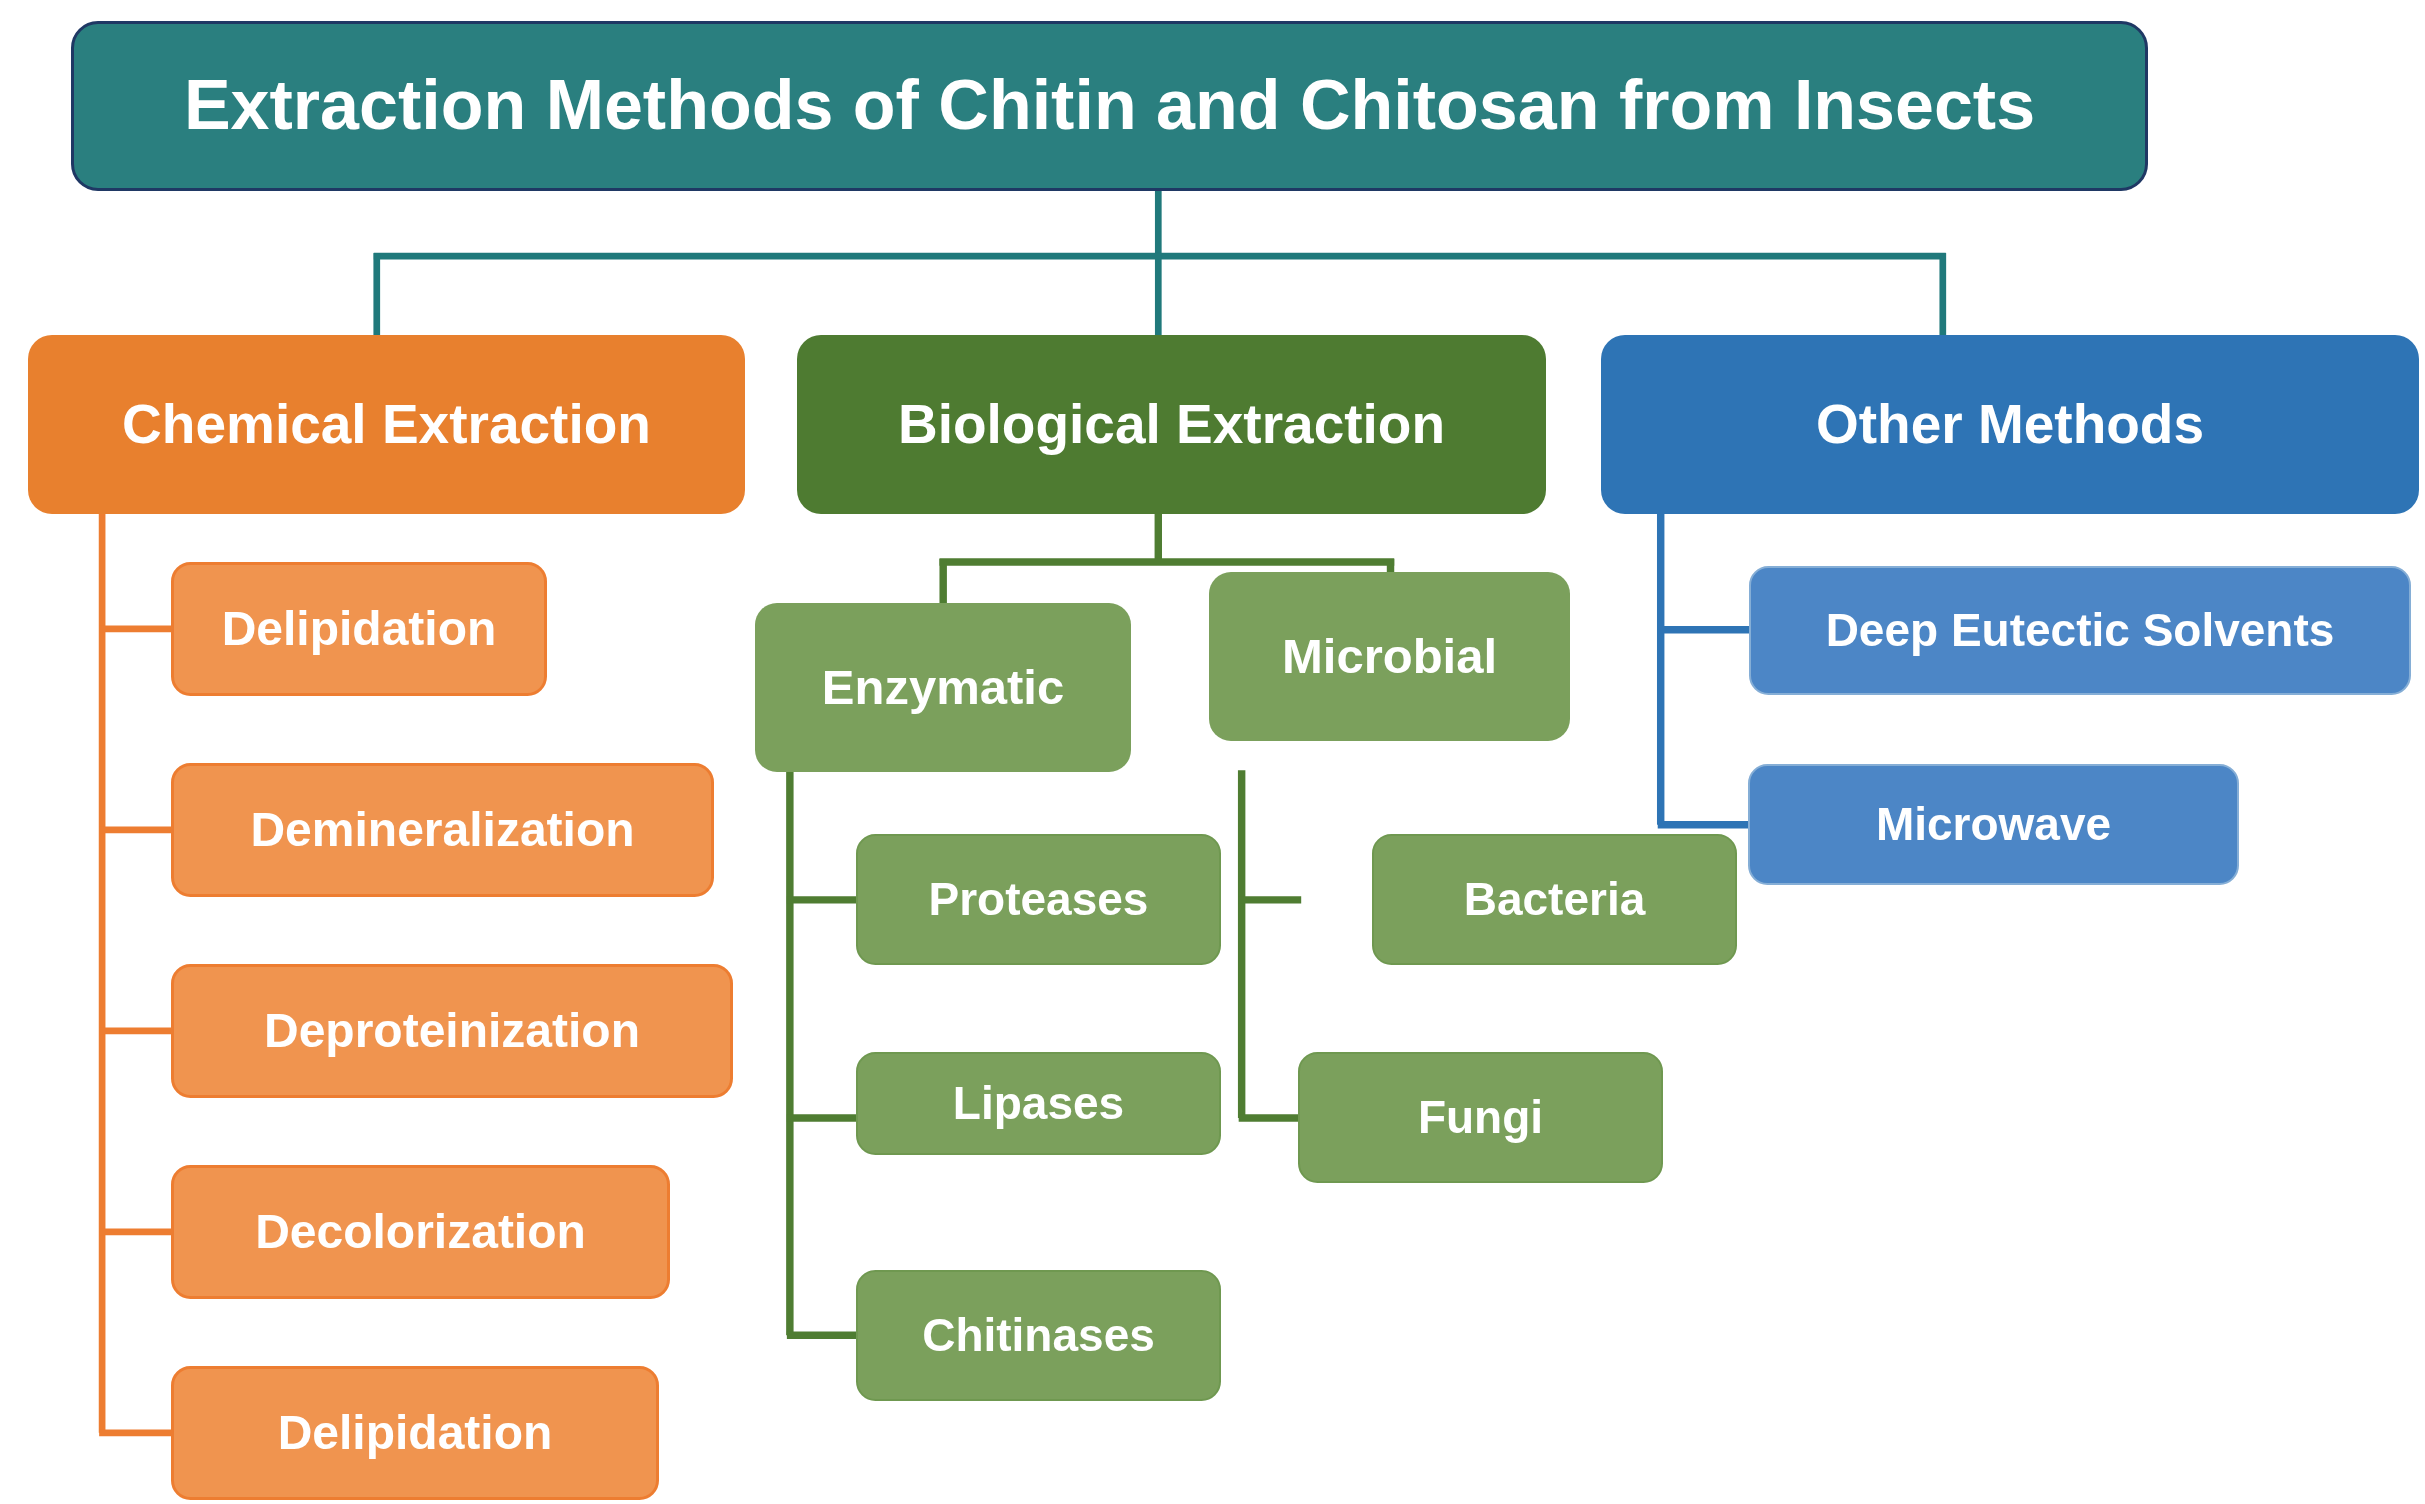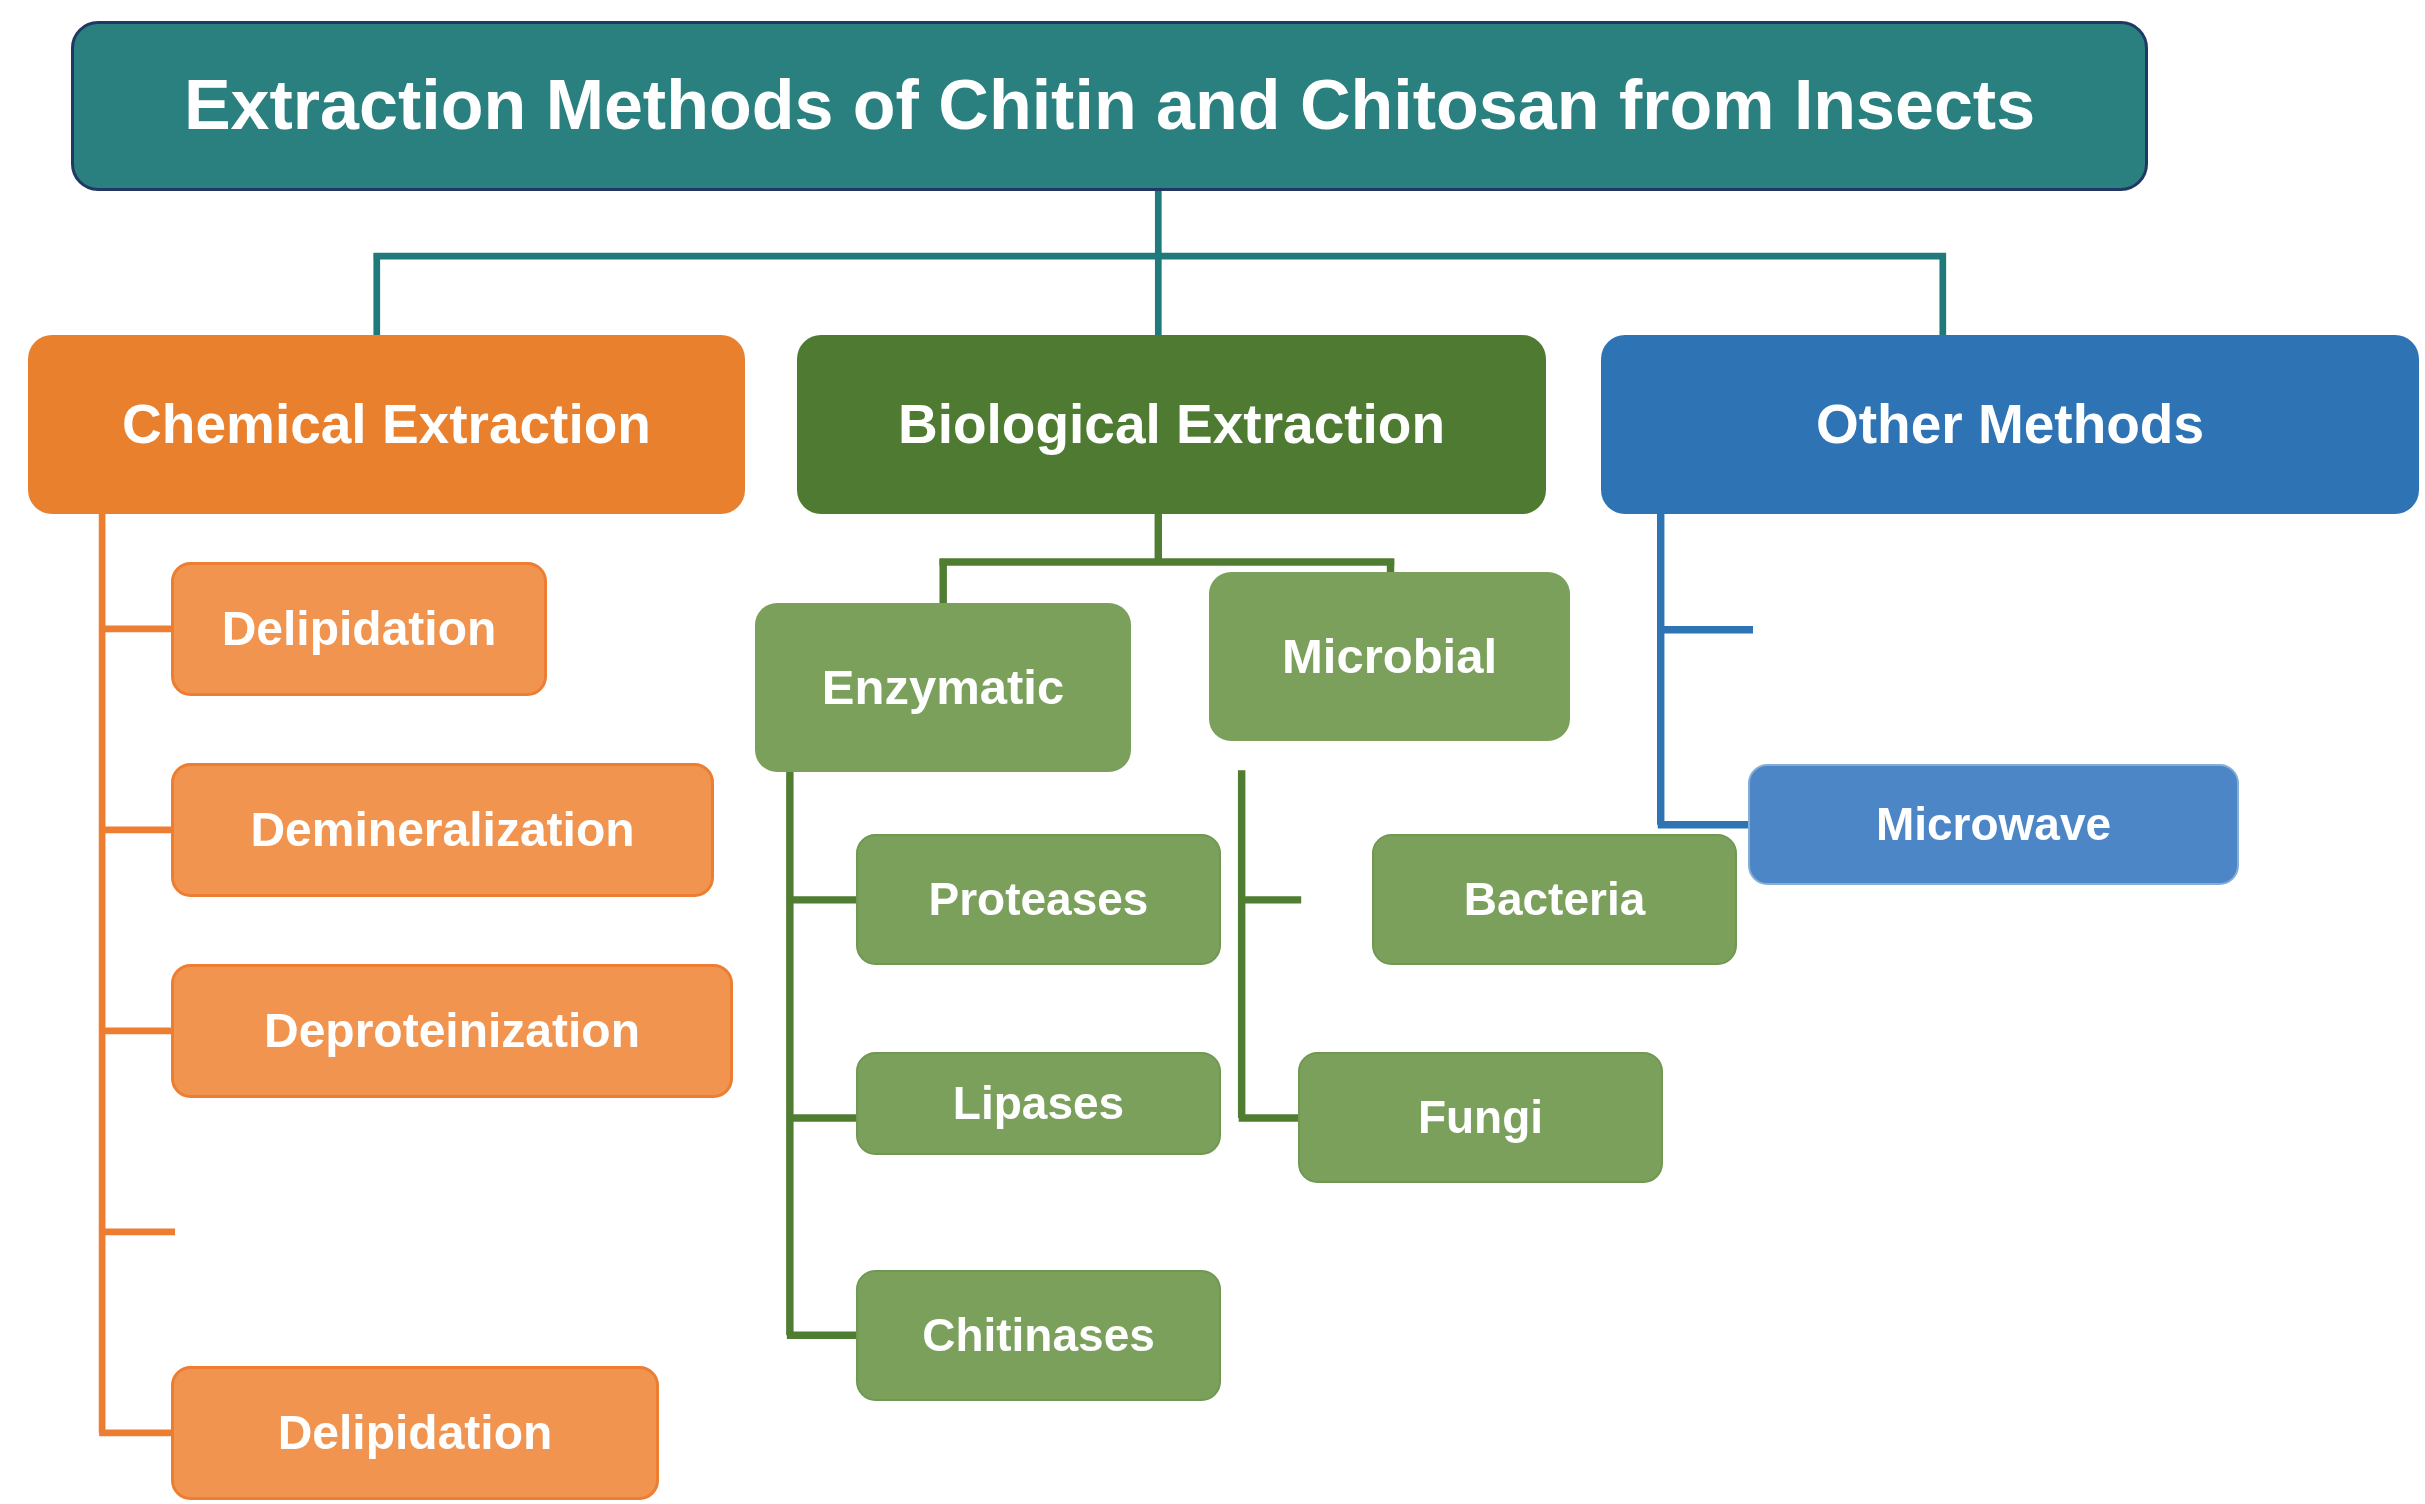--- a/index.html
+++ b/index.html
@@ -141,27 +141,29 @@
 
   <div class="node box-title">Extraction Methods of Chitin and Chitosan from Insects</div>
 
   <div class="node header box-chemical">Chemical Extraction</div>
   <div class="node header box-biological">Biological Extraction</div>
   <div class="node header box-other">Other Methods</div>
 
   <div class="node chem-child box-delipidation">Delipidation</div>
   <div class="node chem-child box-demineralization">Demineralization</div>
   <div class="node chem-child box-deproteinization">Deproteinization</div>
+  <div class="node chem-child box-decolorization">Decolorization</div>
   <div class="node chem-child box-deacetylation">Delipidation</div>
 
   <div class="node bio-mid box-enzymatic">Enzymatic</div>
   <div class="node bio-mid box-microbial">Microbial</div>
 
   <div class="node bio-child box-proteases">Proteases</div>
   <div class="node bio-child box-lipases">Lipases</div>
   <div class="node bio-child box-chitinases">Chitinases</div>
   <div class="node bio-child box-bacteria">Bacteria</div>
   <div class="node bio-child box-fungi">Fungi</div>
 
+  <div class="node other-child box-des">Deep Eutectic Solvents</div>
   <div class="node other-child box-microwave">Microwave</div>
 
 </div>
 
 
 </body></html>

